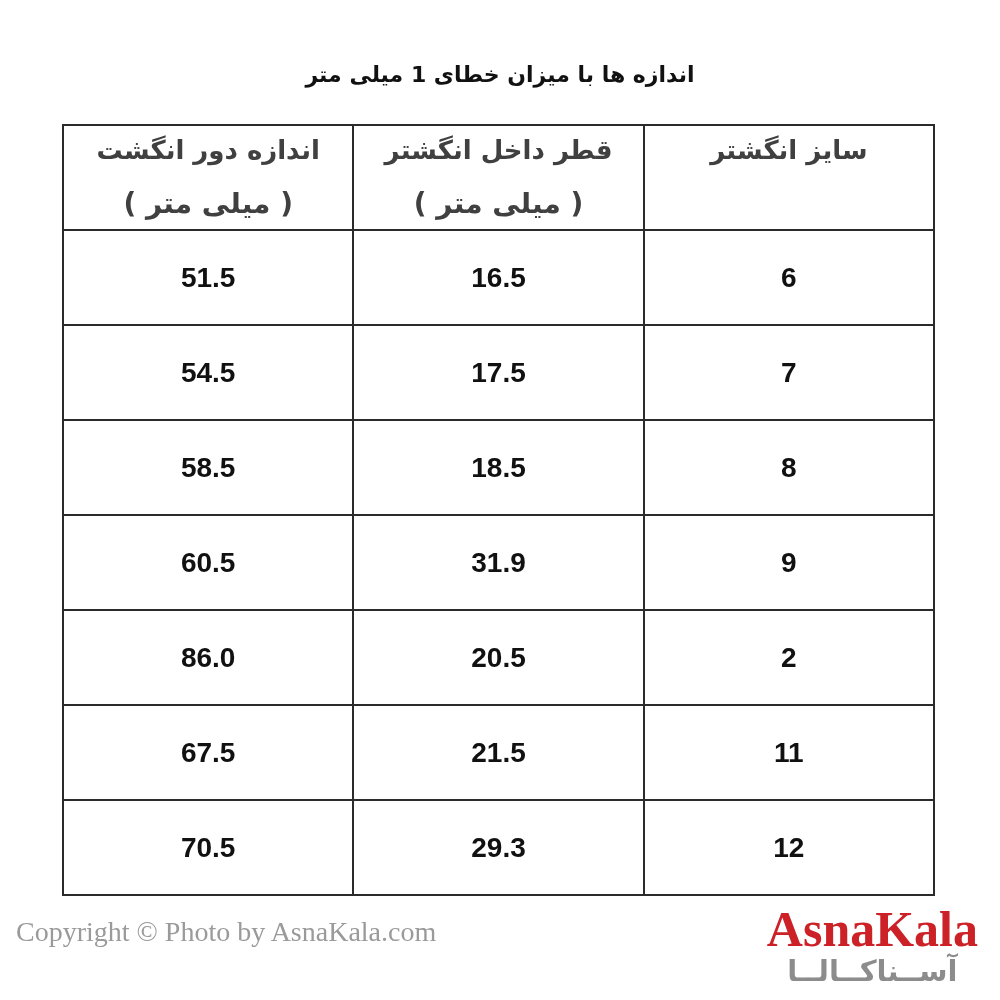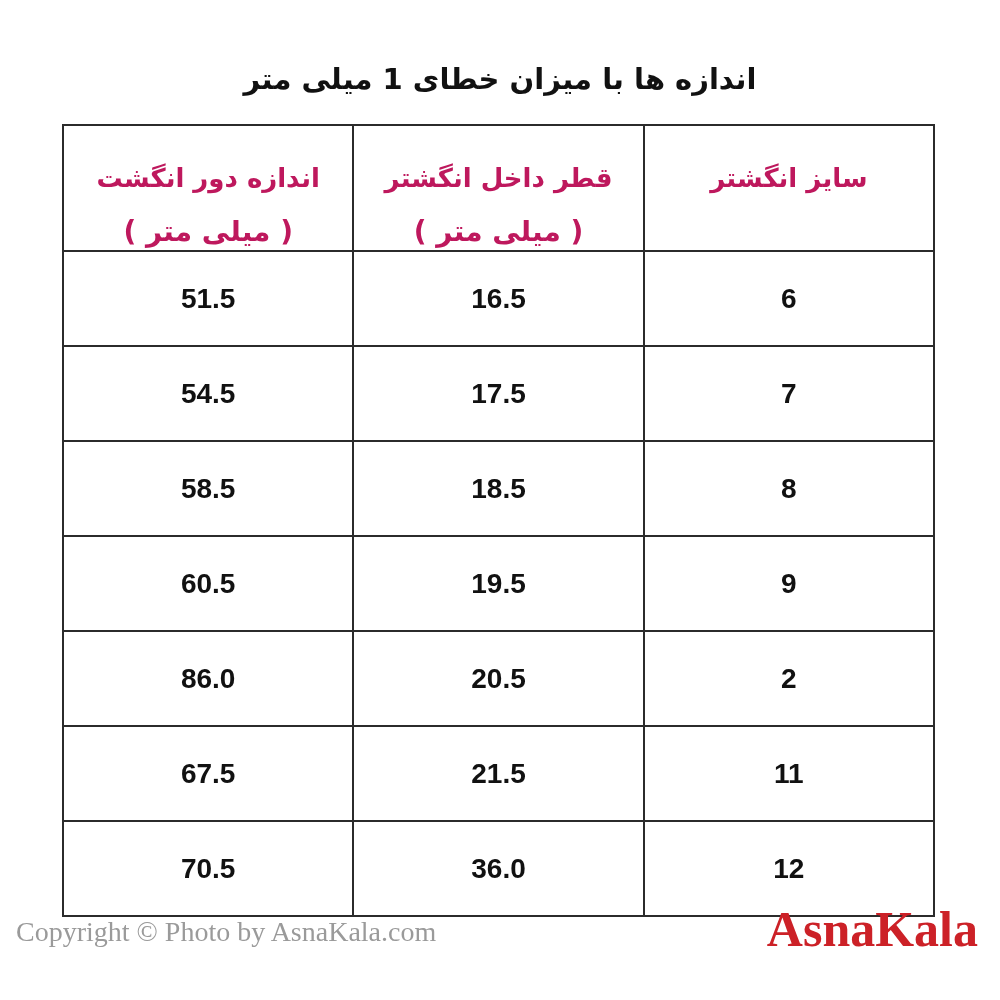--- a/index.html
+++ b/index.html
@@ -12,21 +12,21 @@
   }
   .page { position: relative; width: 1000px; height: 1000px; background:#fff; }
 
   .title {
     position: absolute;
     top: 62px; left: 0; right: 0;
     text-align: center;
     direction: rtl;
     font-family: "DejaVu Sans", sans-serif;
     font-weight: bold;
-    font-size: 29px;
+    font-size: 22px;
     color: #111;
   }
 
   table.ring-table {
     position: absolute;
     left: 62px; top: 124px;
     width: 873px;
     border-collapse: collapse;
     direction: rtl;
     table-layout: fixed;
@@ -36,22 +36,22 @@
     text-align: center;
     vertical-align: middle;
     background: #fff;
   }
   table.ring-table th {
     height: 105px;
     vertical-align: top;
     font-family: "DejaVu Sans", sans-serif;
     font-weight: bold;
     font-size: 26px;
-    color: #be185d;
-    padding-top: 32px;
+    color: #404040;
+    padding-top: 4px;
   }
   .h-label { height: 46px; line-height: 40px; }
   .h-unit  { height: 46px; line-height: 56px; font-size: 28px; }
   table.ring-table td {
     height: 95px;
     font-family: "Liberation Sans", "DejaVu Sans", sans-serif;
     font-weight: bold;
     font-size: 28px;
     color: #111;
     direction: ltr;
@@ -122,40 +122,41 @@
         <td>17.5</td>
         <td>54.5</td>
       </tr>
       <tr>
         <td>8</td>
         <td>18.5</td>
         <td>58.5</td>
       </tr>
       <tr>
         <td>9</td>
-        <td>19.5</td>
+        <td>31.9</td>
         <td>60.5</td>
       </tr>
       <tr>
         <td>2</td>
         <td>20.5</td>
         <td>86.0</td>
       </tr>
       <tr>
         <td>11</td>
         <td>21.5</td>
         <td>67.5</td>
       </tr>
       <tr>
         <td>12</td>
-        <td>36.0</td>
+        <td>29.3</td>
         <td>70.5</td>
       </tr>
     </tbody>
   </table>
 
   <div class="logo">
     <div class="logo-en" style="color: rgb(204, 33, 39);">AsnaKala</div>
+    <div class="logo-fa" style="color: rgb(140, 140, 140);">آســناکــالــا</div>
   </div>
 
   <div class="copyright" style="color: rgb(154, 154, 154);">Copyright © Photo by AsnaKala.com</div>
 
 </div>
 
 </body></html>

